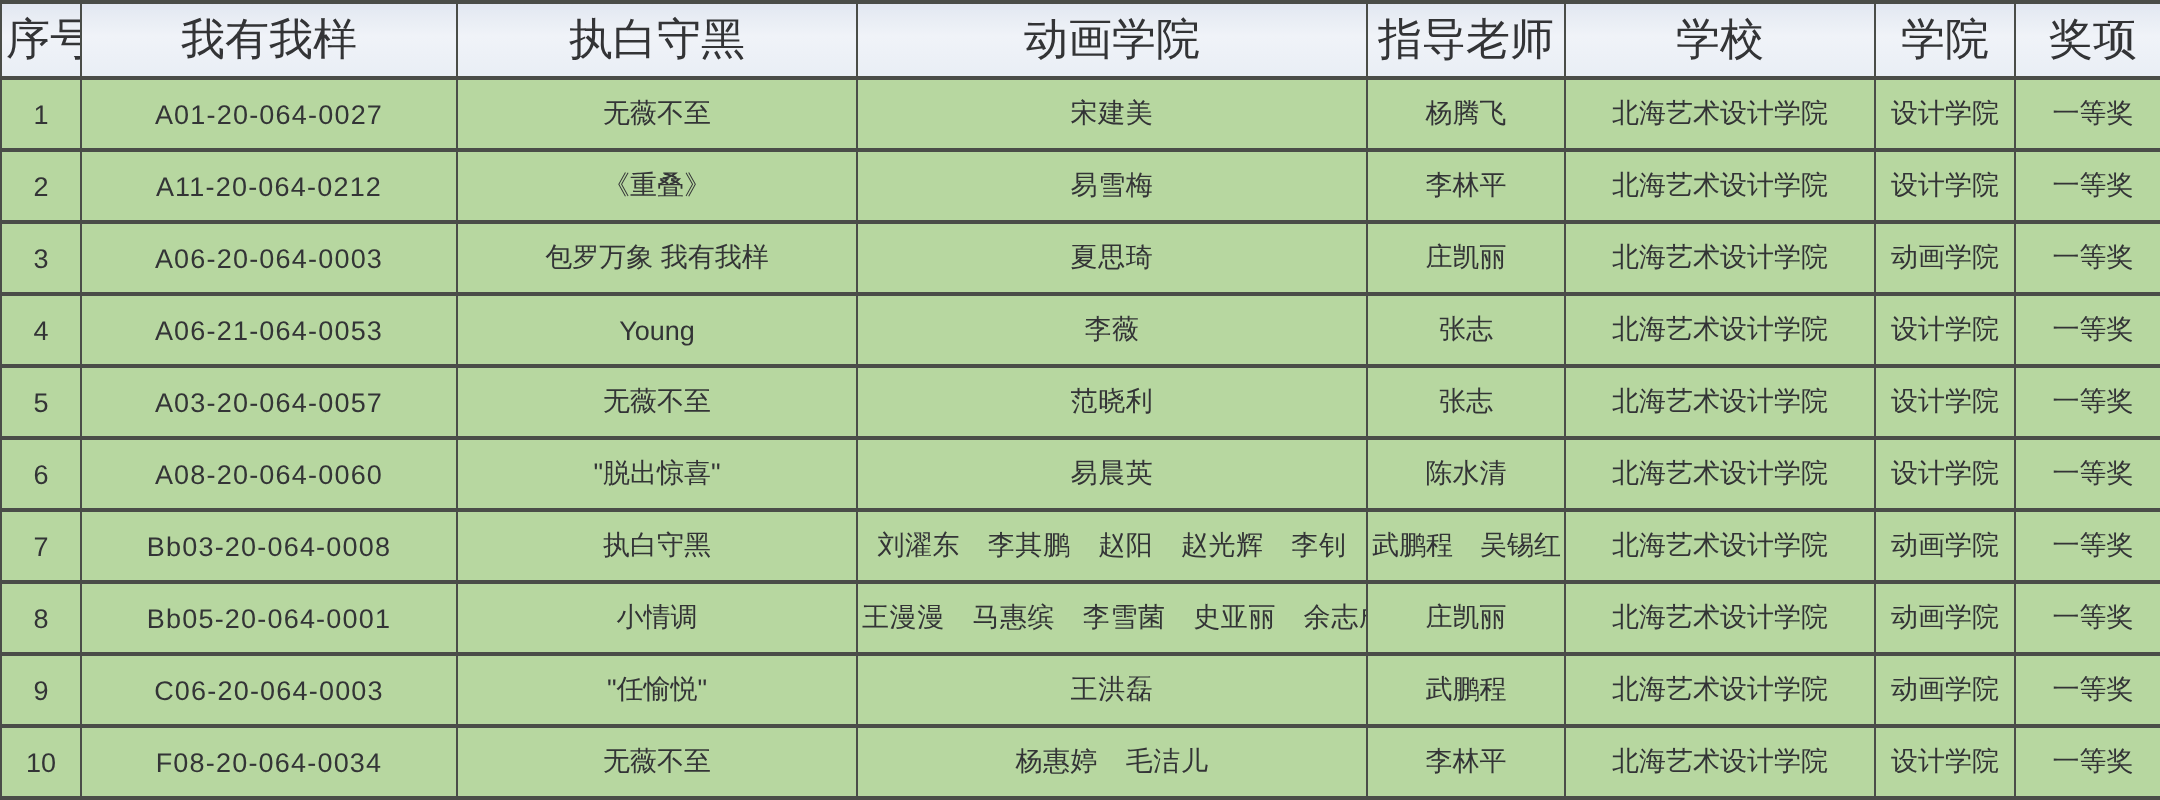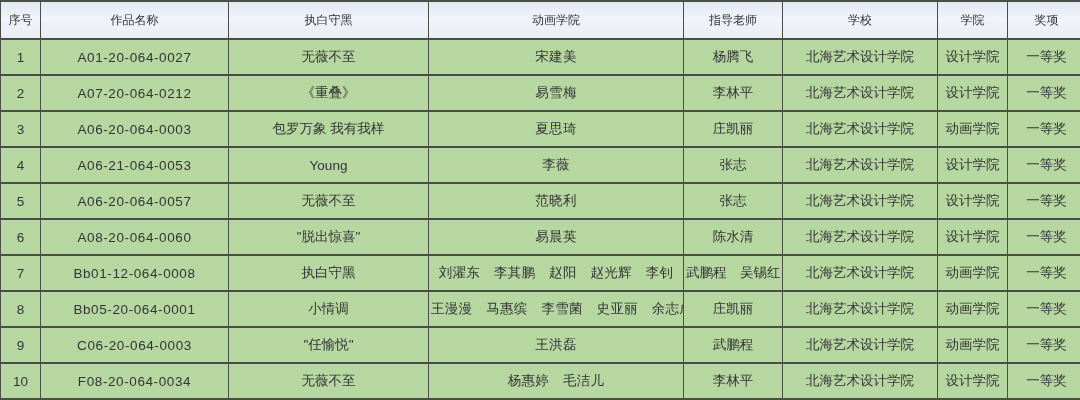--- a/index.html
+++ b/index.html
@@ -34,21 +34,21 @@
     vertical-align:middle;
     overflow:hidden;
     white-space:nowrap;
     color:var(--text);
     padding:0 2px;
     box-sizing:border-box;
   }
   table.awards th{
     height:38px;
     background:linear-gradient(#e2e8f1, #f0f3f8 45%, #e9eef5);
-    font-size:12px;
+    font-size:22px;
     font-weight:normal;
   }
   table.awards td{
     height:36px;
     background:var(--row-bg);
     font-size:13.5px;
   }
   td.col-work-id{letter-spacing:0.6px;}
   td.col-authors{letter-spacing:0.3px;}
   tr.partial-row td{height:36px;}
@@ -64,21 +64,21 @@
         <col style="width:200px">
       <col style="width:255px">
         <col style="width:99px">
         <col style="width:155px">
       <col style="width:70px">
         <col style="width:78px">
     </colgroup>
     <thead>
       <tr>
           <th>序号</th>
-          <th>作品名称</th>
+          <th>我有我样</th>
           <th>执白守黑</th>
           <th>动画学院</th>
           <th>指导老师</th>
           <th>学校</th>
           <th>学院</th>
           <th>奖项</th>
         </tr>
     </thead>
     <tbody>
         <tr>
@@ -86,21 +86,21 @@
           <td class="col-work-id">A01-20-064-0027</td>
           <td class="col-work-name">无薇不至</td>
           <td class="col-authors">宋建美</td>
           <td class="col-teachers">杨腾飞</td>
           <td class="col-school">北海艺术设计学院</td>
           <td class="col-college">设计学院</td>
           <td class="col-award">一等奖</td>
         </tr>
         <tr>
           <td class="col-index">2</td>
-          <td class="col-work-id">A07-20-064-0212</td>
+          <td class="col-work-id">A11-20-064-0212</td>
           <td class="col-work-name">《重叠》</td>
           <td class="col-authors">易雪梅</td>
           <td class="col-teachers">李林平</td>
           <td class="col-school">北海艺术设计学院</td>
           <td class="col-college">设计学院</td>
           <td class="col-award">一等奖</td>
         </tr>
         <tr>
           <td class="col-index">3</td>
           <td class="col-work-id">A06-20-064-0003</td>
@@ -116,41 +116,41 @@
           <td class="col-work-id">A06-21-064-0053</td>
           <td class="col-work-name">Young</td>
           <td class="col-authors">李薇</td>
           <td class="col-teachers">张志</td>
           <td class="col-school">北海艺术设计学院</td>
           <td class="col-college">设计学院</td>
           <td class="col-award">一等奖</td>
         </tr>
         <tr>
           <td class="col-index">5</td>
-          <td class="col-work-id">A06-20-064-0057</td>
+          <td class="col-work-id">A03-20-064-0057</td>
           <td class="col-work-name">无薇不至</td>
           <td class="col-authors">范晓利</td>
           <td class="col-teachers">张志</td>
           <td class="col-school">北海艺术设计学院</td>
           <td class="col-college">设计学院</td>
           <td class="col-award">一等奖</td>
         </tr>
         <tr>
           <td class="col-index">6</td>
           <td class="col-work-id">A08-20-064-0060</td>
           <td class="col-work-name">"脱出惊喜"</td>
           <td class="col-authors">易晨英</td>
           <td class="col-teachers">陈水清</td>
           <td class="col-school">北海艺术设计学院</td>
           <td class="col-college">设计学院</td>
           <td class="col-award">一等奖</td>
         </tr>
         <tr>
           <td class="col-index">7</td>
-          <td class="col-work-id">Bb01-12-064-0008</td>
+          <td class="col-work-id">Bb03-20-064-0008</td>
           <td class="col-work-name">执白守黑</td>
           <td class="col-authors">刘濯东　李其鹏　赵阳　赵光辉　李钊</td>
           <td class="col-teachers">武鹏程　吴锡红</td>
           <td class="col-school">北海艺术设计学院</td>
           <td class="col-college">动画学院</td>
           <td class="col-award">一等奖</td>
         </tr>
         <tr>
           <td class="col-index">8</td>
           <td class="col-work-id">Bb05-20-064-0001</td>

